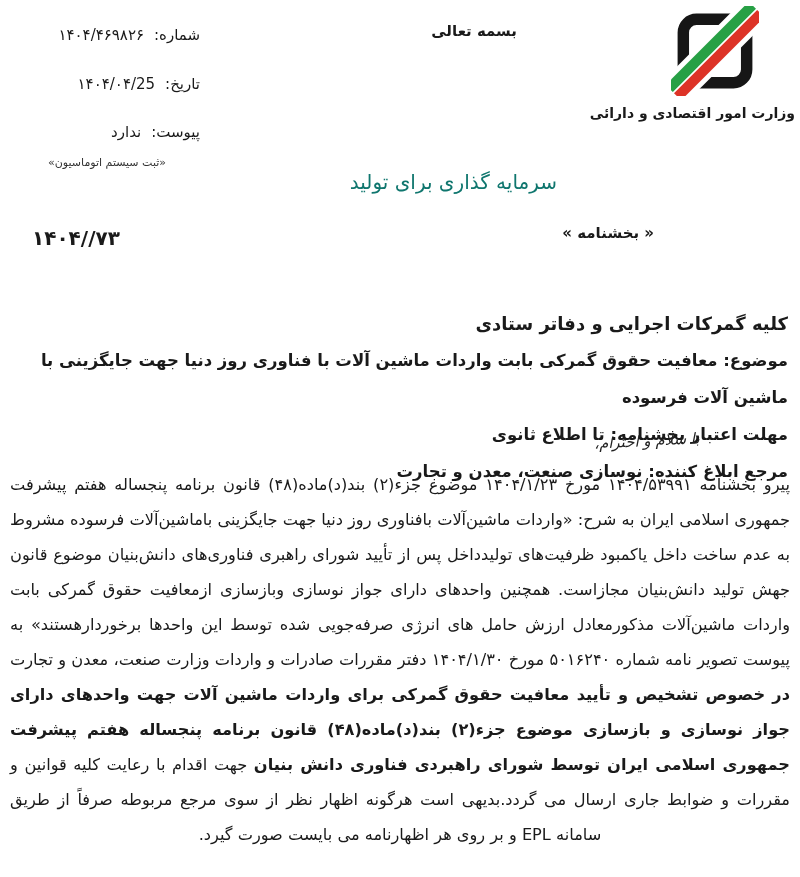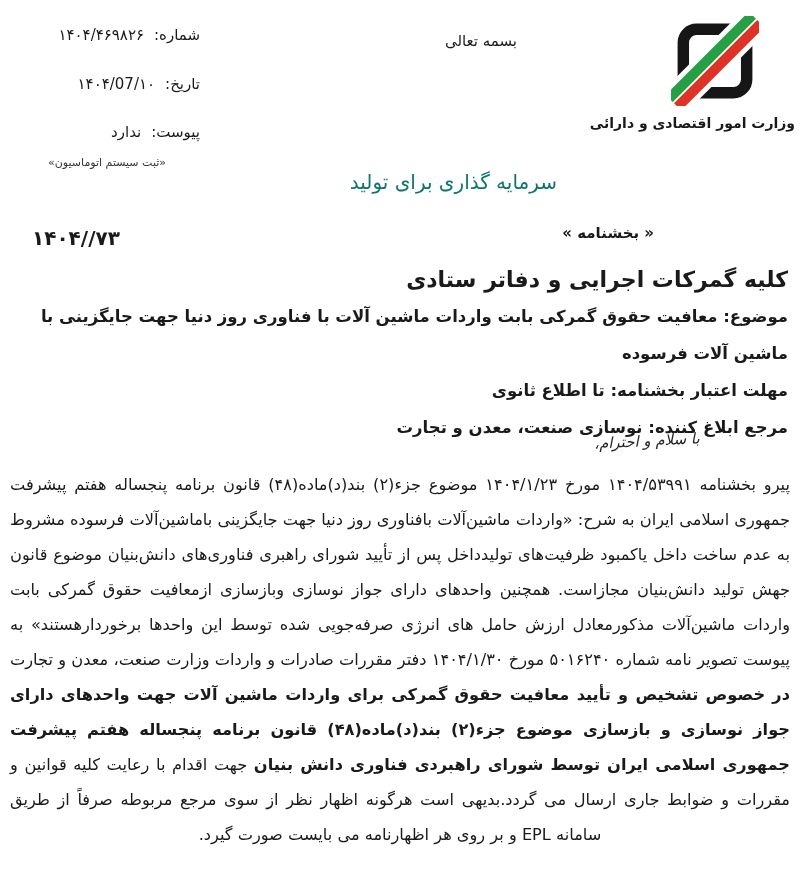--- a/index.html
+++ b/index.html
@@ -17,35 +17,35 @@
   
   .meta-block { position:absolute; top:26px; left:10px; width:190px; direction:rtl; }
   .meta-row { position:absolute; right:0; display:flex; flex-direction:row; gap:10px;
               font-size:15px; white-space:nowrap; }
   .meta-row .val { direction:ltr; unicode-bidi:isolate; letter-spacing:.5px; }
   .meta-row.number { top:0; }
   .meta-row.date   { top:49px; }
   .meta-row.attach { top:97px; }
   .meta-note { position:absolute; top:130px; right:34px; font-size:11px; color:#333; white-space:nowrap; }
   
-  .besmele { position:absolute; top:32px; right:283px; font-weight:normal; font-size:15px; }
+  .besmele { position:absolute; top:22px; right:283px; font-weight:bold; font-size:15px; }
   
-  .org-block { position:absolute; top:16px; right:5px; width:200px; text-align:right; }
+  .org-block { position:absolute; top:6px; right:5px; width:200px; text-align:right; }
   .logo { display:block; width:88px; height:90px; margin:0 auto 6px auto; transform:translateX(20px); }
   .org-line { font-weight:bold; font-size:14px; line-height:22px; white-space:nowrap; }
   
   .stamp-line { position:absolute; top:170px; right:243px; font-size:20px; color:#0f766e; white-space:nowrap; }
   
   .circ-title { position:absolute; top:224px; right:146px; font-size:15px; font-weight:bold; white-space:nowrap; }
   .circ-num   { position:absolute; top:226px; left:24px; font-size:20px; font-weight:bold;
                 direction:ltr; unicode-bidi:isolate; letter-spacing:1px;margin-left:8px; }
   
   .header-lines { position:absolute; top:261px; right:12px; left:12px; text-align:right; }
   .header-lines .hline { font-weight:bold; font-size:16.5px; line-height:37px; }
-  .header-lines .addressee { font-size:22px; }
+  .header-lines .addressee { font-size:18px;margin-top:44px; }
   
   .salutation { position:absolute; top:432px; right:100px; font-size:15px; font-style:italic;
                 transform:rotate(-3deg); color:#222; }
   
   .body-text {
     position:absolute; top:467px; right:10px; left:10px;
     font-size:16.2px; line-height:35px;
     text-align:justify; text-align-last:center;
     direction:rtl;
   }
@@ -56,21 +56,21 @@
 
 <div class="page">
 
   <div class="meta-block">
     <div class="meta-row number">
       <span class="lbl">شماره:</span>
       <span class="val">۱۴۰۴/۴۶۹۸۲۶</span>
     </div>
     <div class="meta-row date">
       <span class="lbl">تاریخ:</span>
-      <span class="val">۱۴۰۴/07/۱۰</span>
+      <span class="val">۱۴۰۴/۰۴/25</span>
     </div>
     <div class="meta-row attach">
       <span class="lbl">پیوست:</span>
       <span class="val" style="direction:rtl">ندارد</span>
     </div>
     <div class="meta-note">«ثبت سیستم اتوماسیون»</div>
   </div>
 
   <div class="besmele">بسمه تعالی</div>
 

